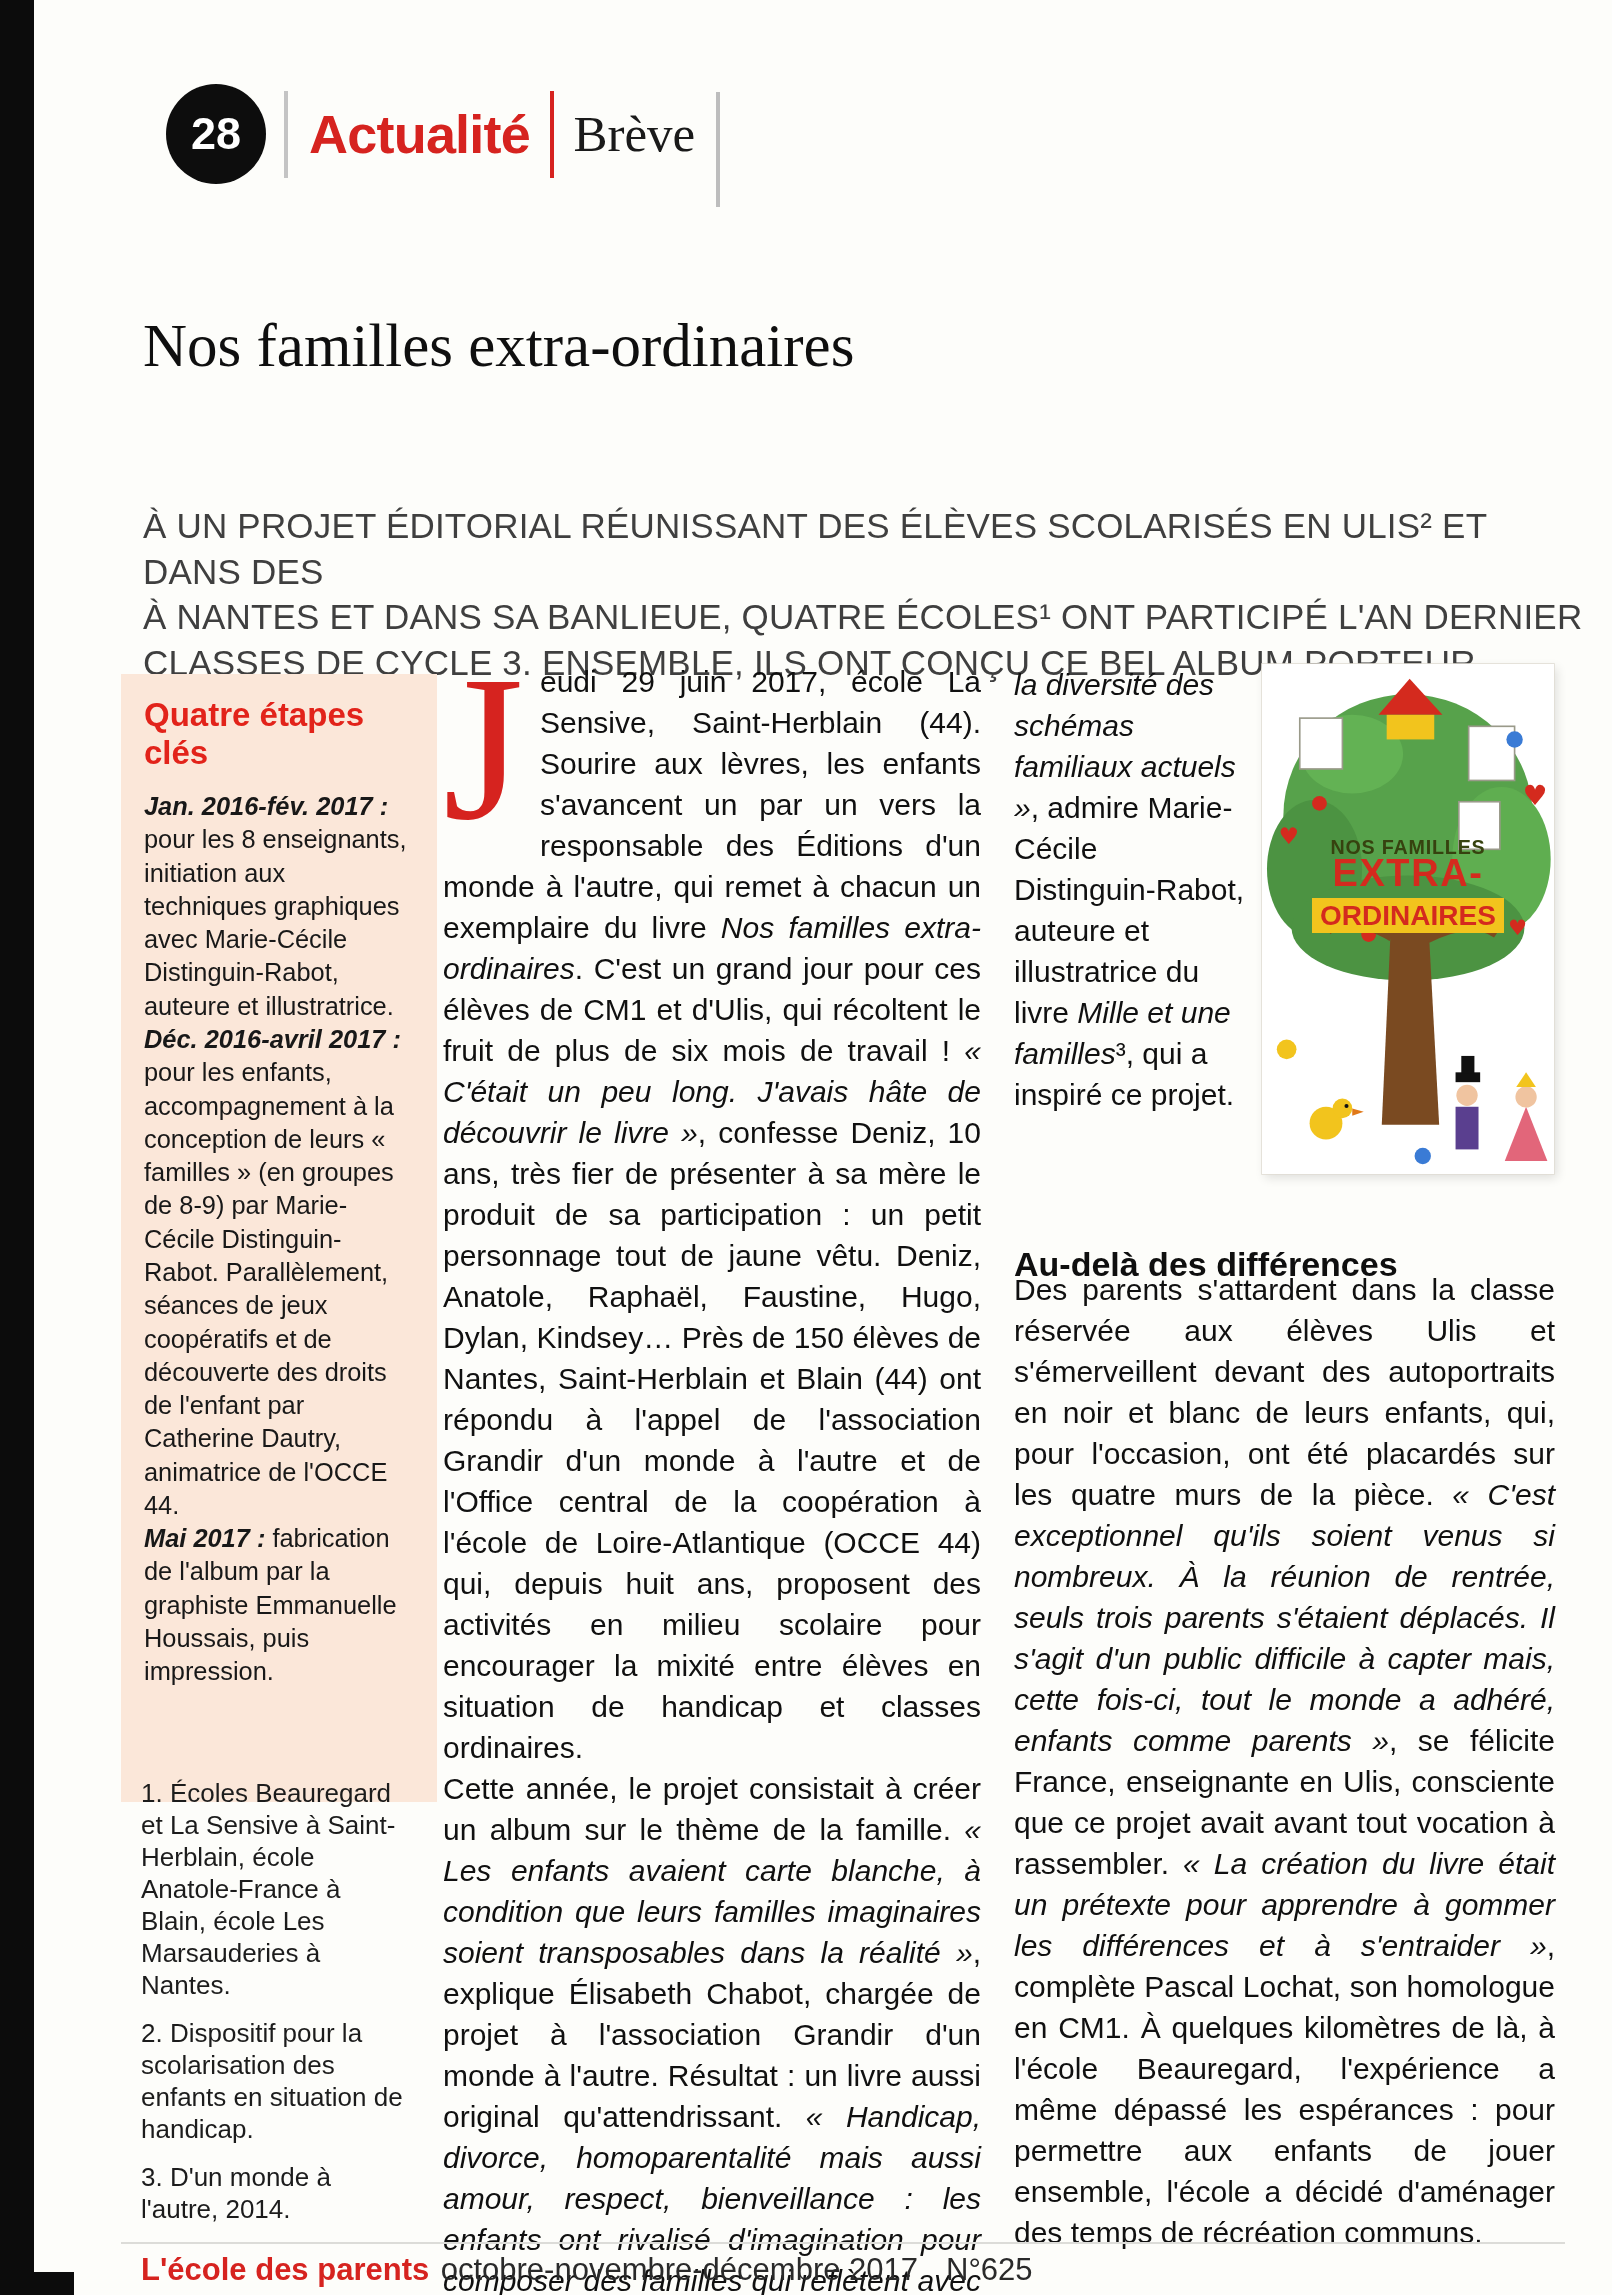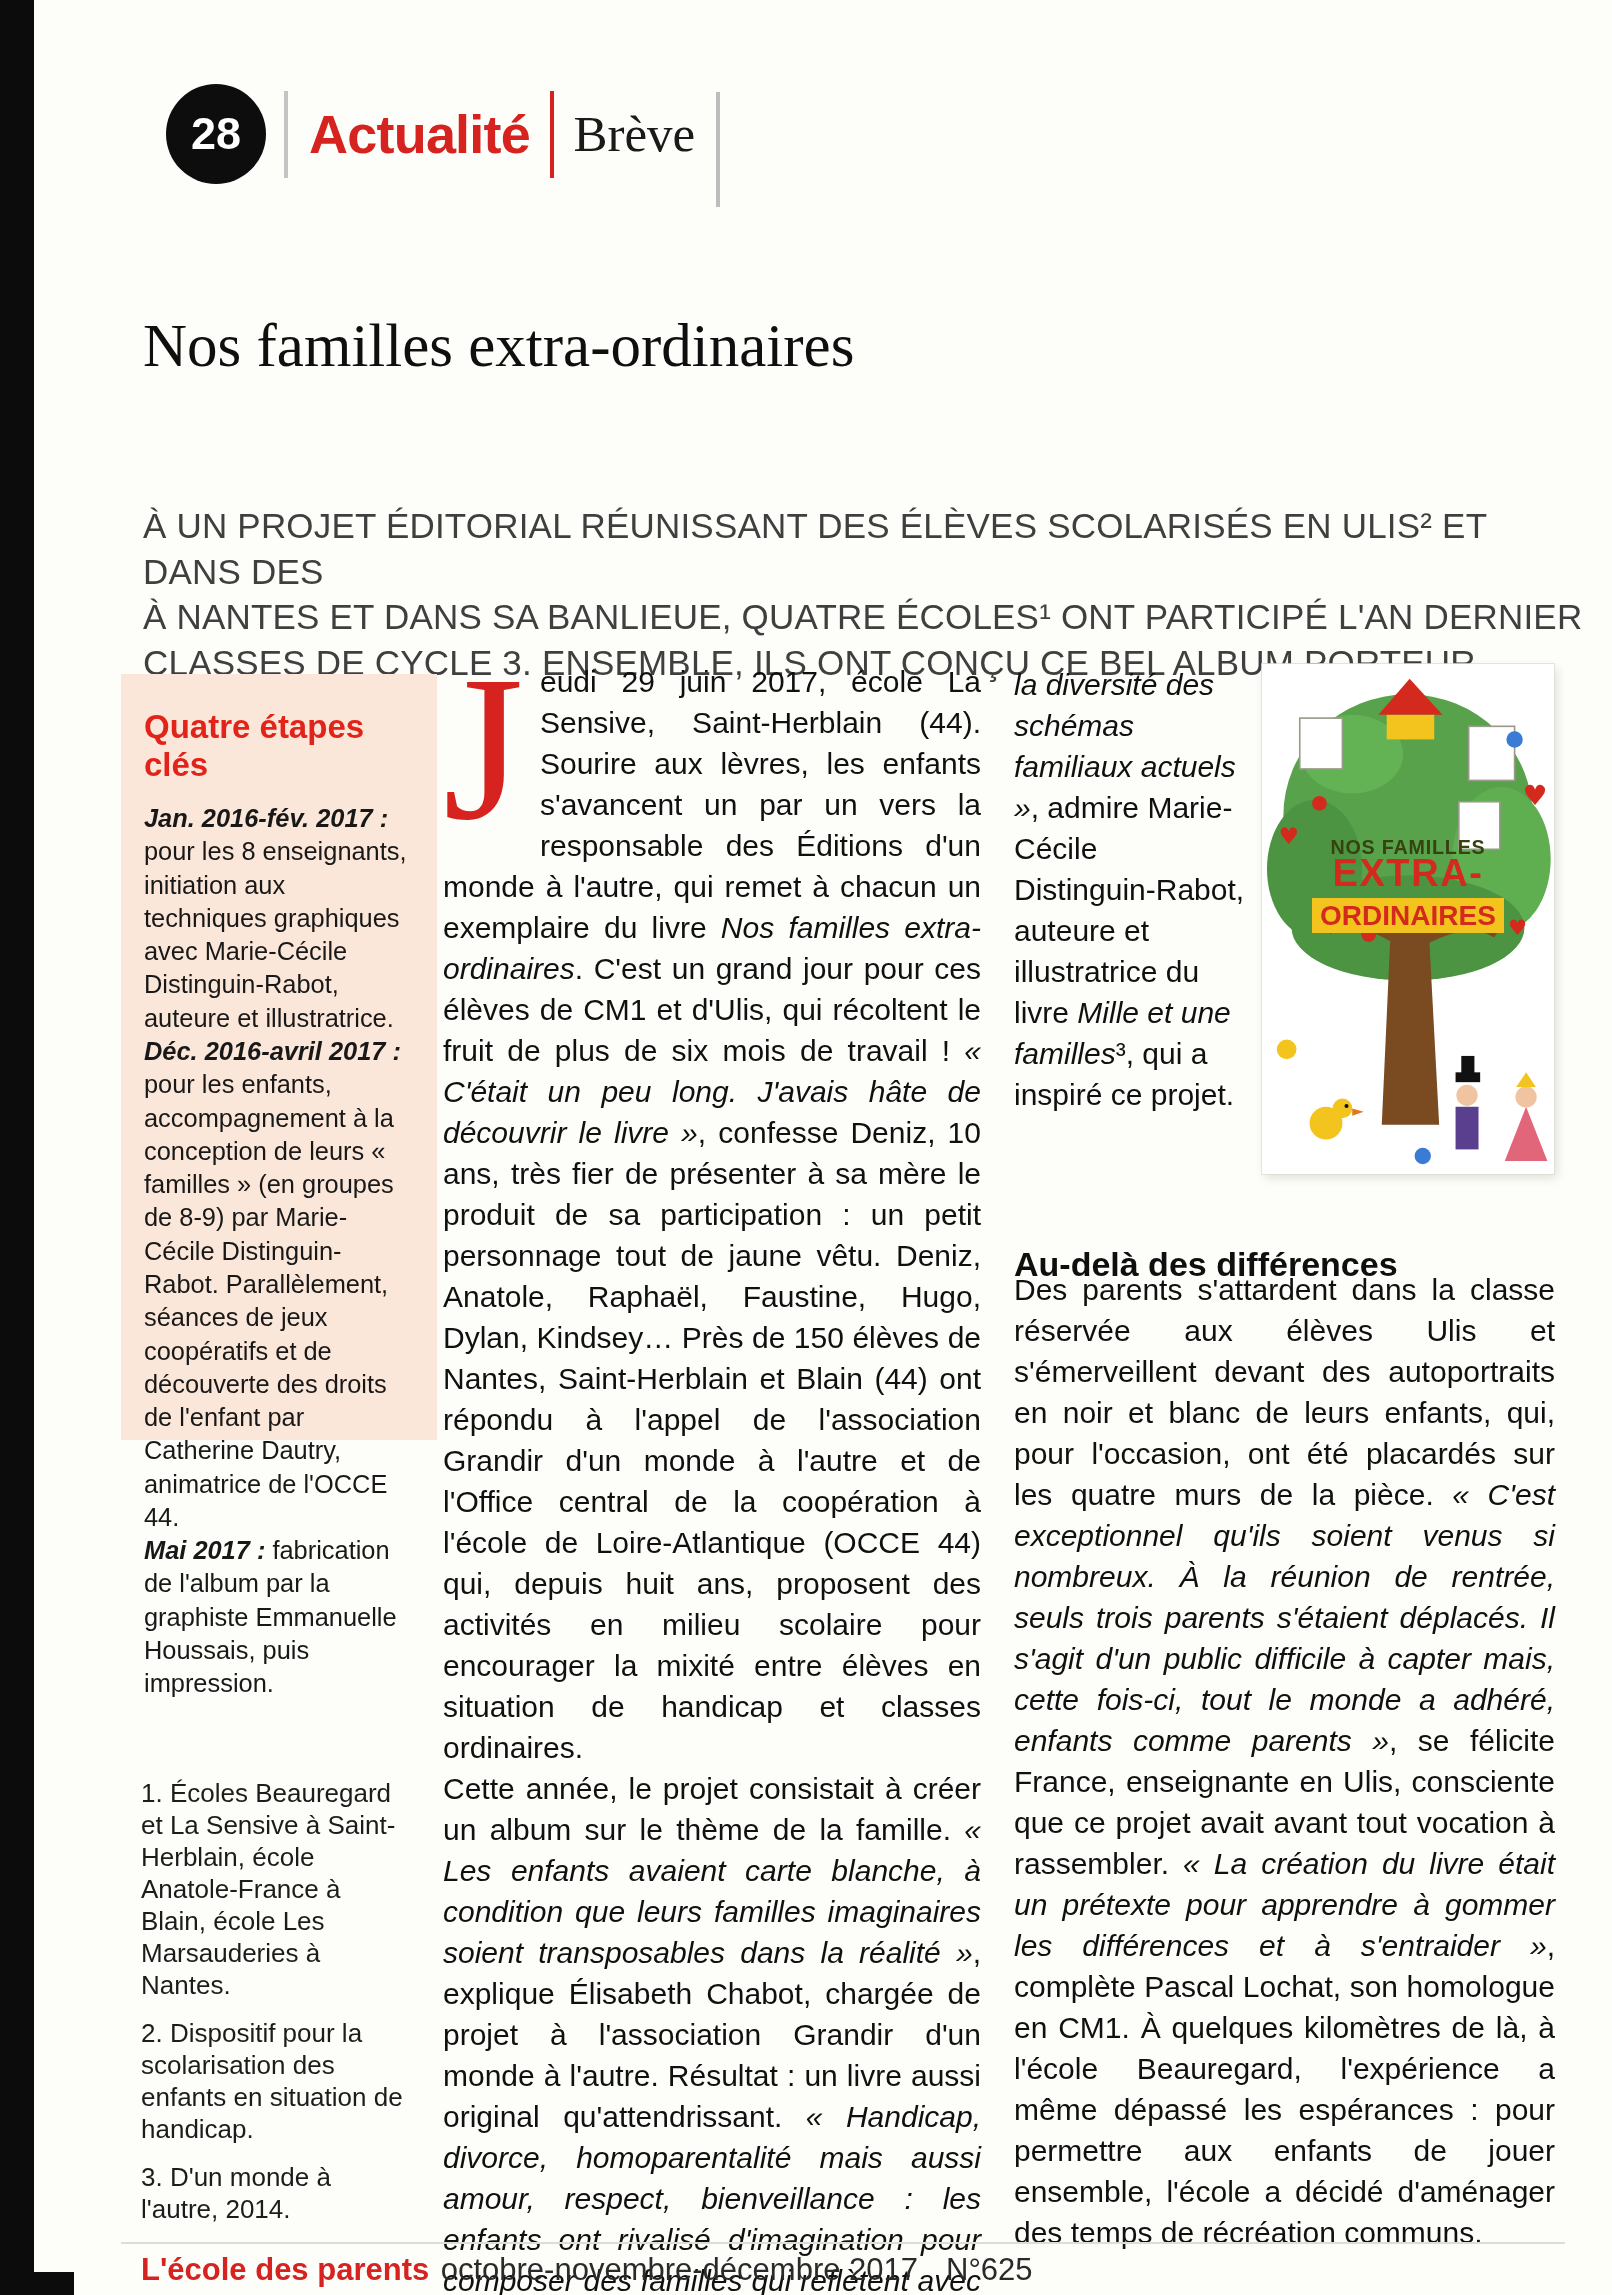--- a/index.html
+++ b/index.html
@@ -24,22 +24,22 @@
 
   
   .kicker{position:absolute;left:143px;top:311px;font-family:"Liberation Serif",serif;
           font-size:61px;color:#0f0f0f;}
   .title{position:absolute;left:140px;top:388px;font-size:69px;font-weight:700;
          color:#0f0f0f;letter-spacing:-0.8px;}
   .standfirst{position:absolute;left:143px;top:503px;width:1451px;font-size:35px;
               line-height:1.30;color:#3f3f3f;letter-spacing:0.2px;}
 
   
-  .sidebar{position:absolute;left:121px;top:674px;width:316px;height:766px;
-           background:#fbe7d9;padding:34px 23px;box-sizing:border-box;}
+  .sidebar{position:absolute;left:121px;top:674px;width:316px;height:1128px;
+           background:#fbe7d9;padding:22px 23px;box-sizing:border-box;}
   .sb-title{color:#e2231a;font-size:33px;font-weight:700;margin:0 0 18px 0;}
   .sb-entry{font-size:25.4px;line-height:1.31;color:#181818;}
   .sb-date{font-weight:700;font-style:italic;}
 
   
   .footnotes{position:absolute;left:141px;top:1778px;width:264px;font-size:26px;
              line-height:1.23;color:#1c1c1c;}
   .footnote{margin-bottom:16.4px;}
 
   

